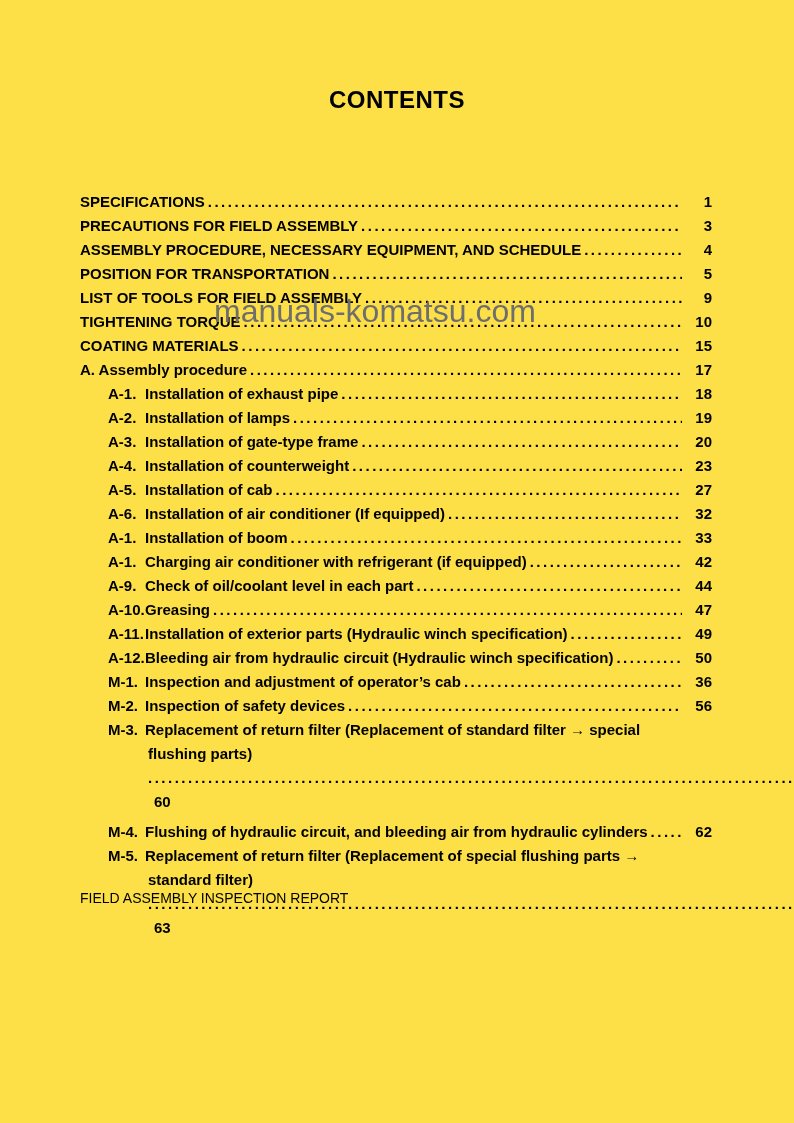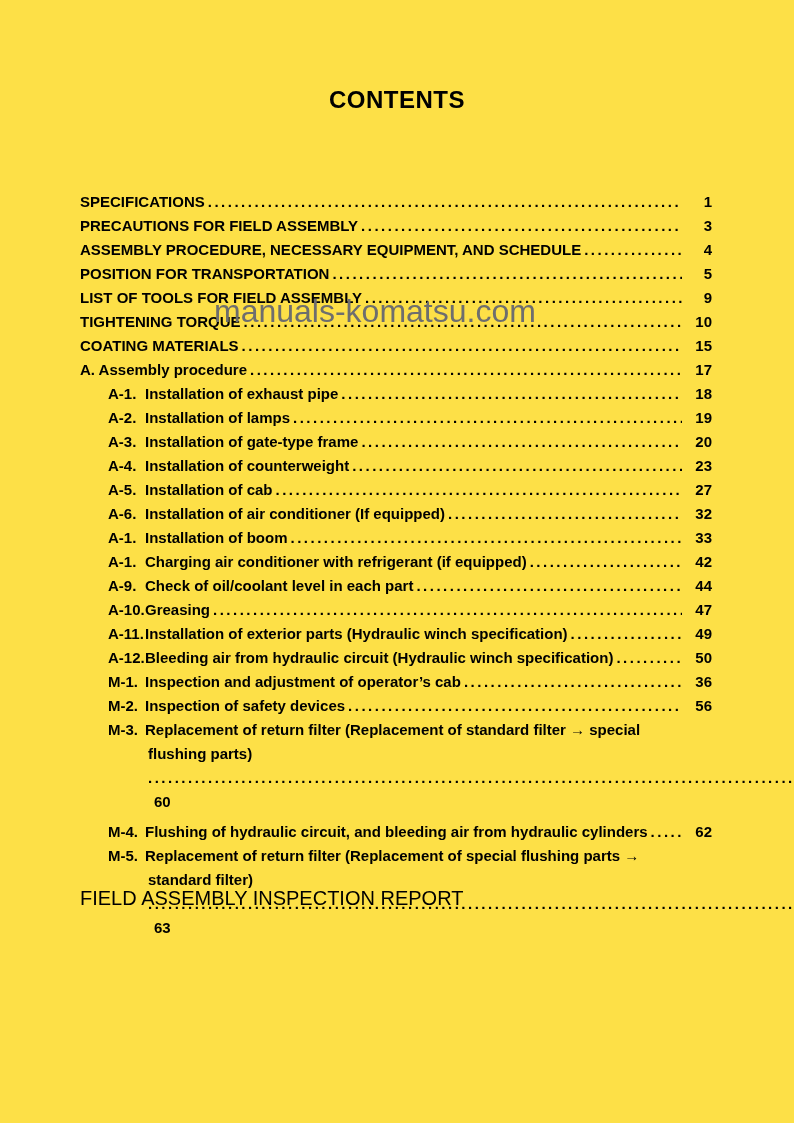--- a/index.html
+++ b/index.html
@@ -64,21 +64,21 @@
     position: absolute;
     left: 214px; top: 297px;
     font-size: 32px;
     line-height: 28px;
     z-index: 5;
   }
 
   .footer-line {
     position: absolute;
     left: 80px; top: 886px;
-    font-size: 20px;
+    font-size: 14px;
     line-height: 24px;
   }
 </style>
 </head>
 <body>
 
 <div class="page">
   <h1 class="title">CONTENTS</h1>
   <div class="toc" id="toc">
       <div class="toc-row">

